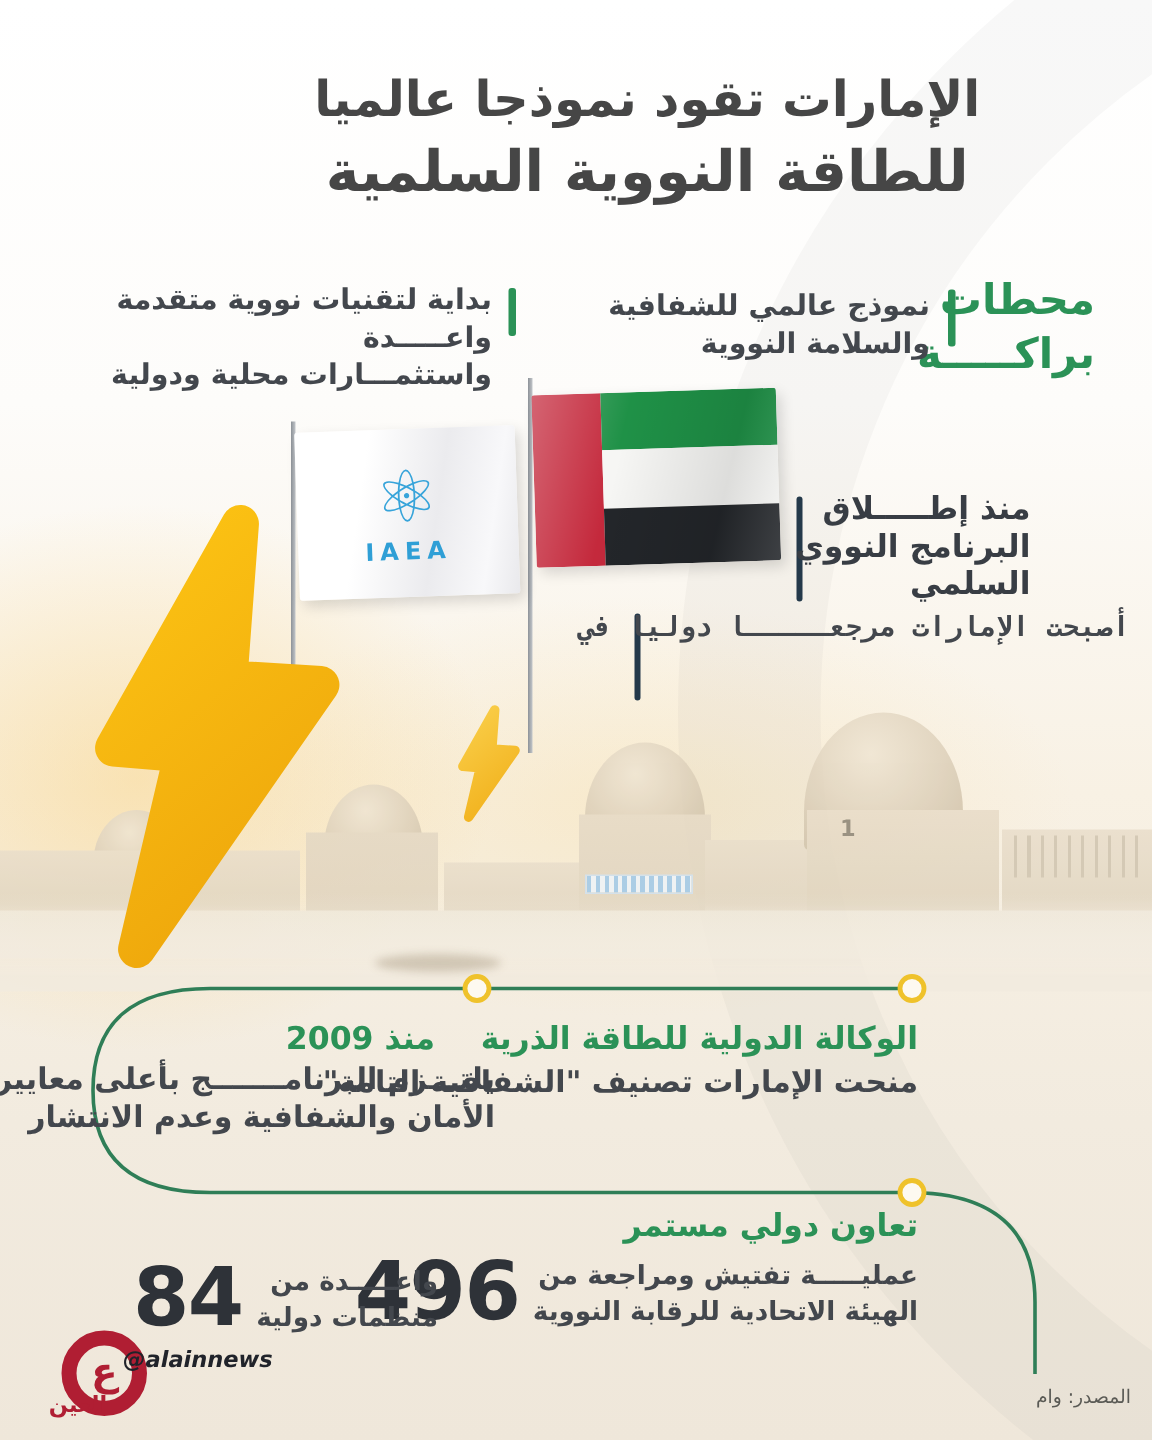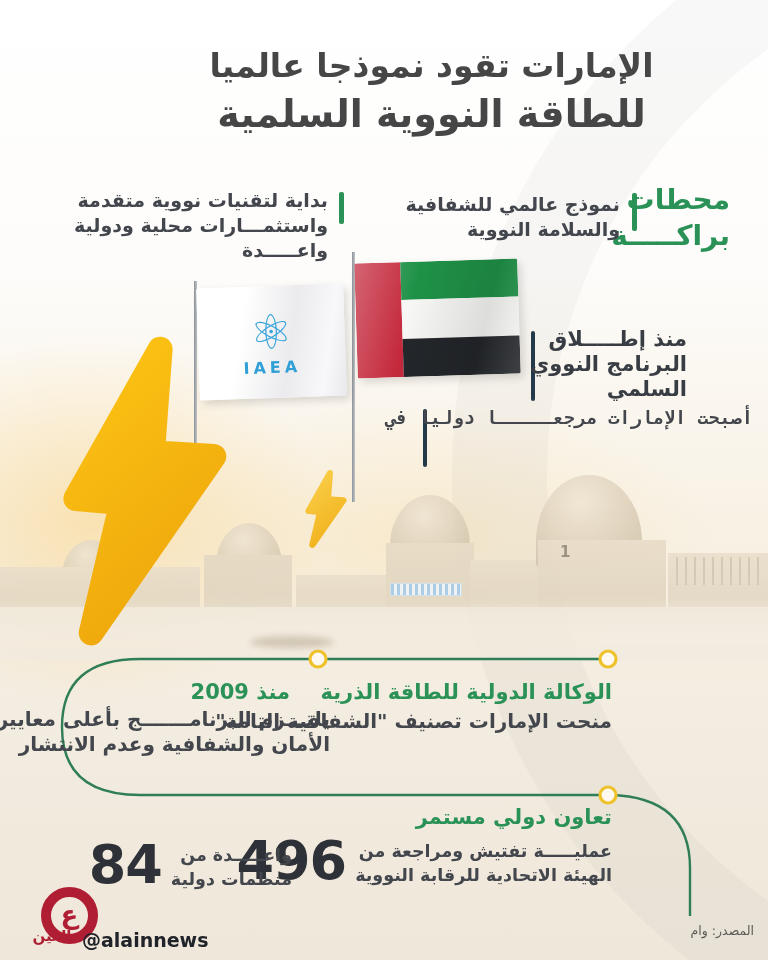--- a/index.html
+++ b/index.html
@@ -73,21 +73,21 @@
   .stat{display:flex;direction:rtl;align-items:flex-start;gap:9px;}
   .stat .txt{direction:rtl;text-align:right;color:#43474d;font-size:17.5px;font-weight:bold;line-height:24px;padding-top:3px;}
   .stat .num{font-size:54px;font-weight:bold;color:#2e3238;line-height:50px;letter-spacing:-1px;}
   .stat-496{right:156px;top:836px;}
   .stat-84{right:476px;top:840px;}
   
   .logo-ring{left:41px;top:887px;width:37px;height:37px;border-radius:50%;border:10px solid #b01e33;
     display:flex;align-items:center;justify-content:center;}
   .logo-ring .glyph{color:#b01e33;font-size:26px;font-weight:bold;line-height:26px;transform:translateY(-1px);}
   .logo-word{left:26px;top:927px;width:52px;text-align:center;color:#b01e33;font-size:15px;font-weight:bold;direction:rtl;}
-  .handle{left:82px;top:929px;color:#20232a;font-size:19px;font-weight:bold;}
+  .handle{left:82px;top:897px;color:#20232a;font-size:15px;font-weight:bold;font-style:italic;}
   .source{right:14px;top:923px;color:#5a5a55;font-size:12.5px;direction:rtl;}
   svg.overlay{position:absolute;left:0;top:0;pointer-events:none;}
 </style>
 </head>
 <body>
 
 <div id="page">
 
   <div class="abs ring"></div>
 
@@ -101,22 +101,22 @@
     <div class="nowrap">براكـــــة</div>
   </div>
   <div class="abs vbar bar1"></div>
   <div class="abs note note1">
     <div class="nowrap">نموذج عالمي للشفافية</div>
     <div class="nowrap">والسلامة النووية</div>
   </div>
   <div class="abs vbar bar2"></div>
   <div class="abs note note2">
     <div class="nowrap">بداية لتقنيات نووية متقدمة</div>
+    <div class="nowrap">واعـــــدة</div>
     <div class="nowrap">واستثمـــارات محلية ودولية</div>
-    <div class="nowrap">واعـــــدة</div>
   </div>
 
   <div class="abs navybar bar3"></div>
   <div class="abs h-launch">
     <div class="nowrap">منذ إطـــــلاق</div>
     <div class="nowrap">البرنامج النووي</div>
     <div class="nowrap">السلمي</div>
   </div>
   <div class="abs navybar bar4"></div>
   <div class="abs b-launch">

